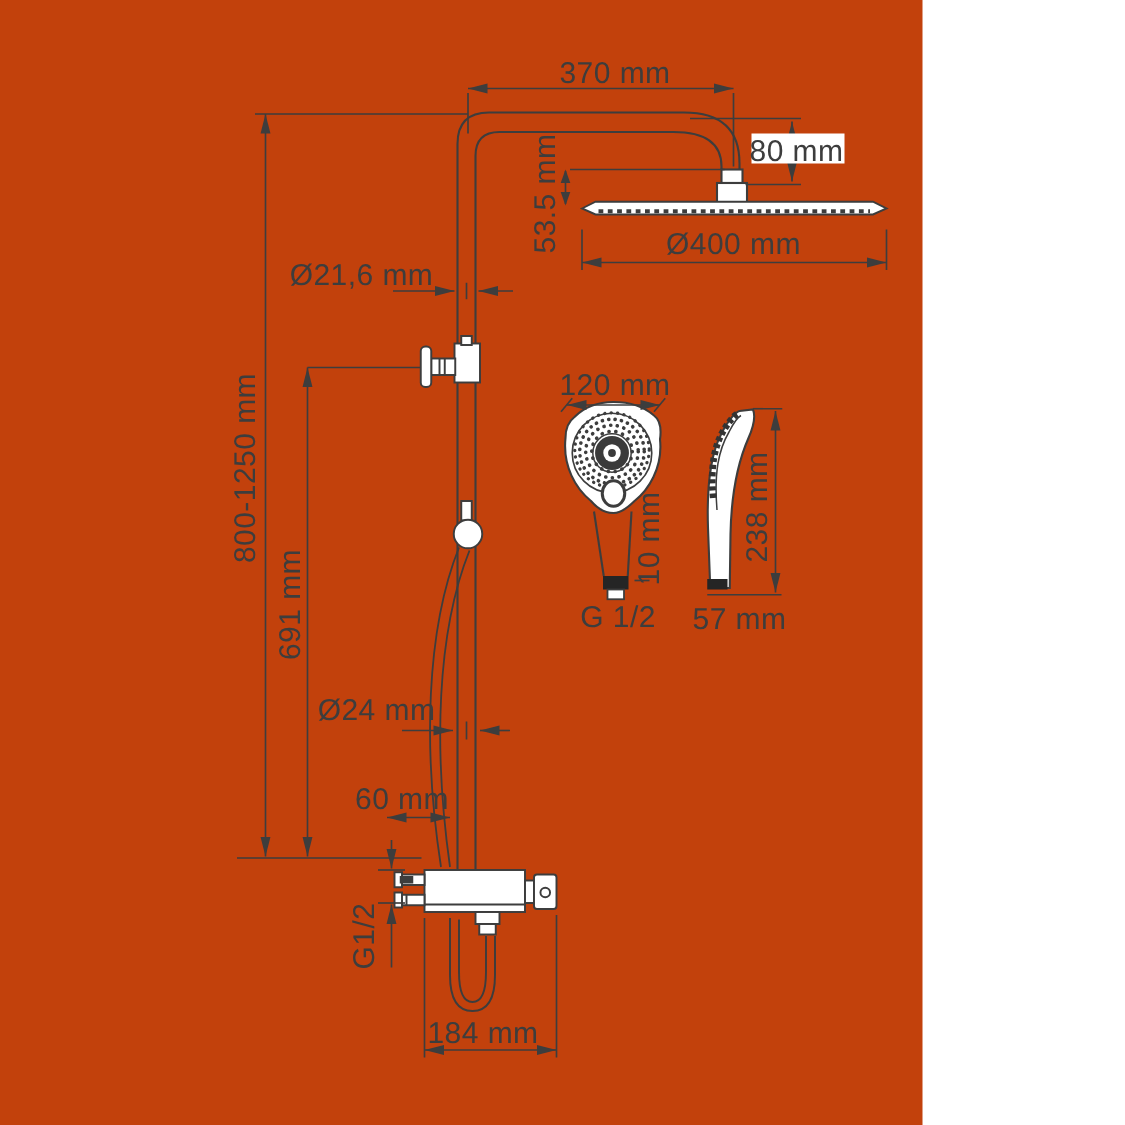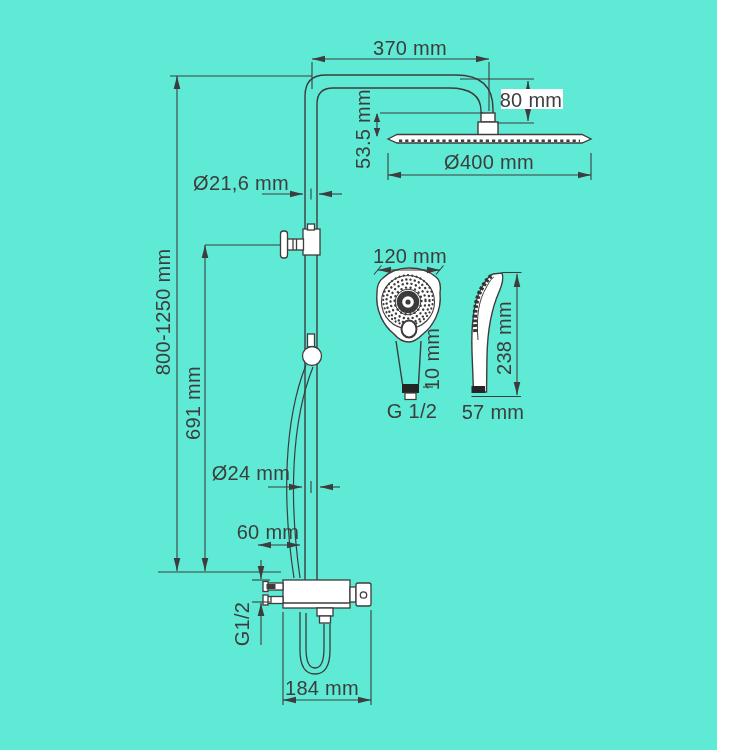--- a/index.html
+++ b/index.html
@@ -1,16 +1,16 @@
 <!DOCTYPE html>
 <html><head>
 <meta charset="utf-8">
 <style>
   html,body{margin:0;padding:0;background:#ffffff;}
-  .stage{position:relative;width:717px;height:750px;background:#5eead4;overflow:hidden;
+  .stage{position:relative;width:615px;height:750px;background:#c2410c;overflow:hidden;
          font-family:"Liberation Sans", sans-serif;}
   svg{display:block;}
   text{font-family:"Liberation Sans", sans-serif;font-size:20px;fill:#3d3d3d;letter-spacing:.3px;}
 </style>
 </head>
 <body>
 
 <div class="stage">
 <svg width="750" height="750" viewBox="0 0 750 750">
   <defs>

